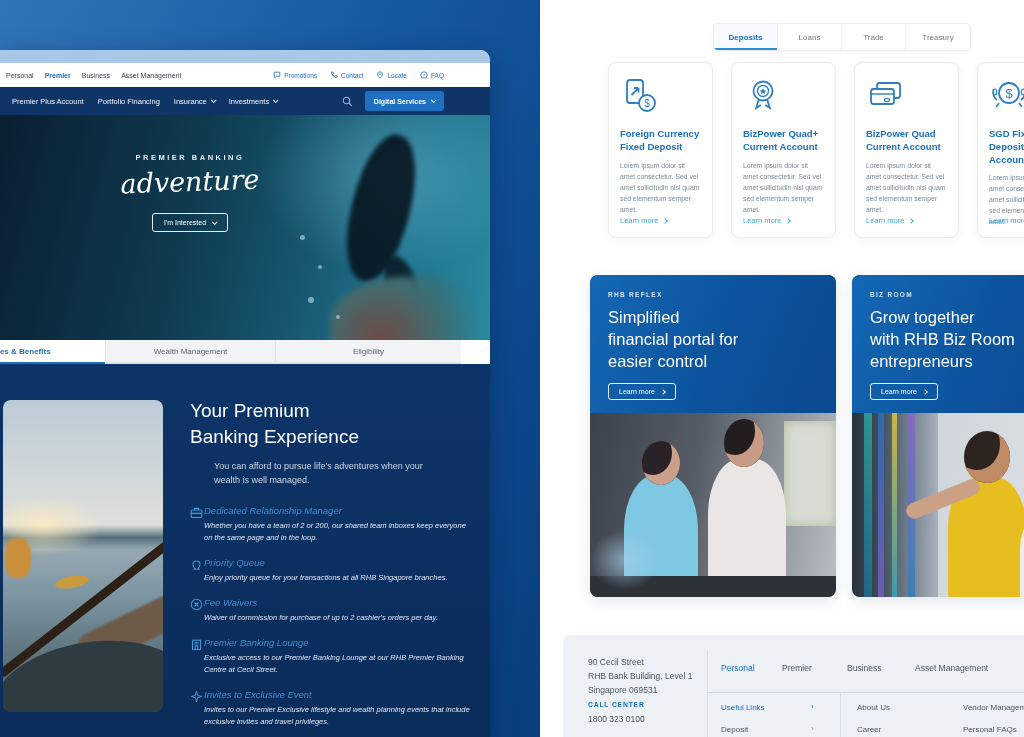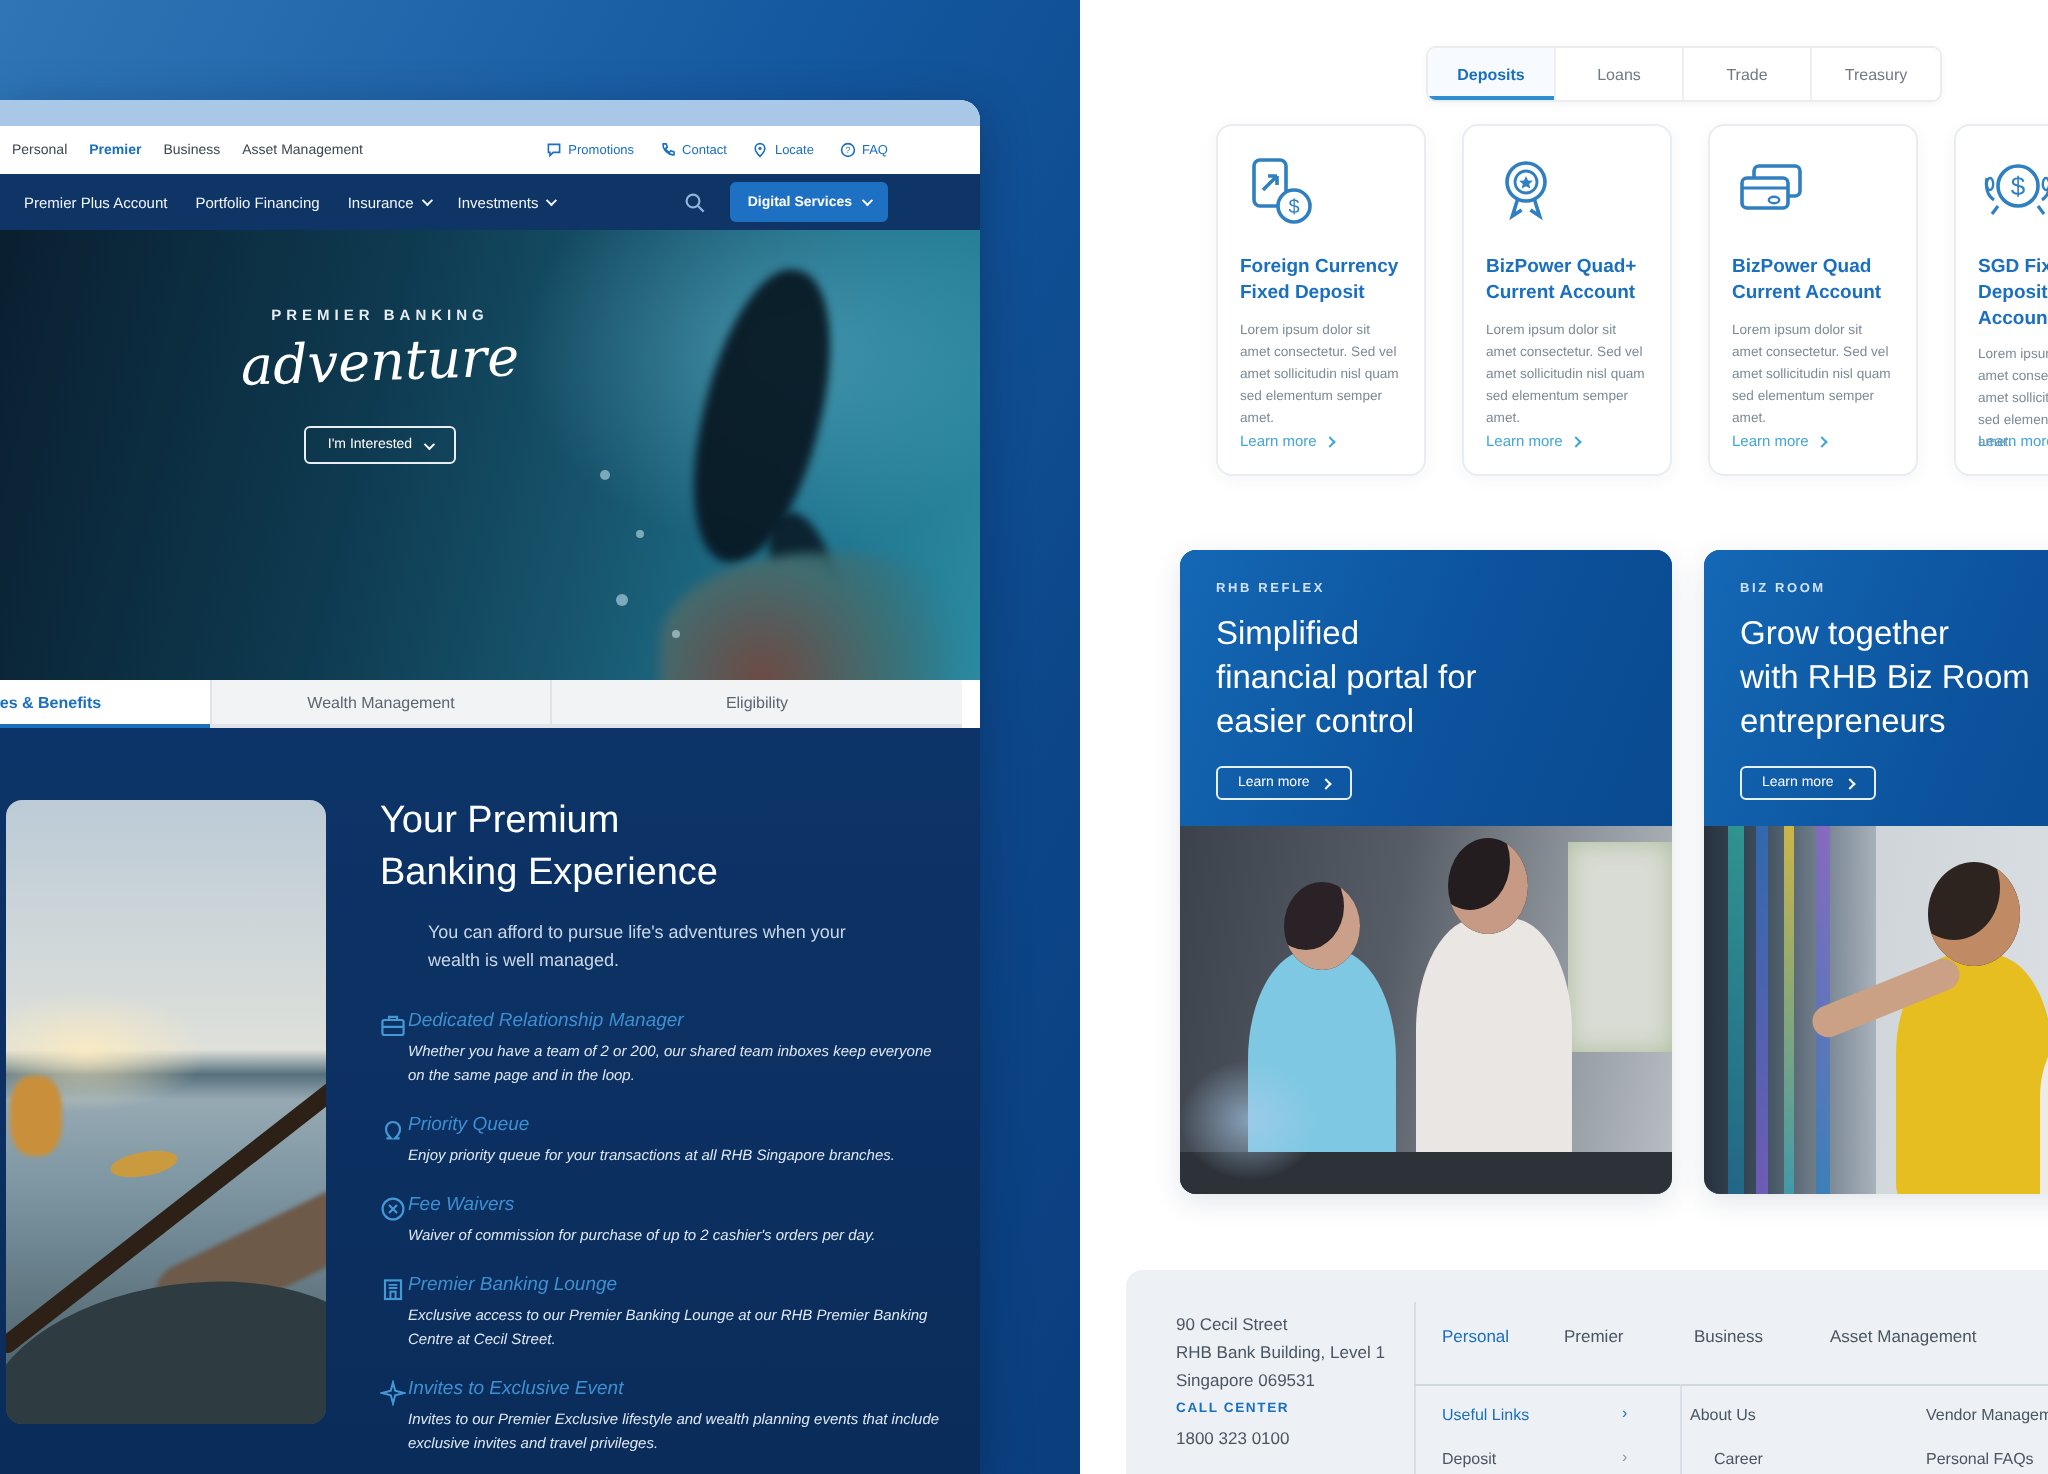--- a/index.html
+++ b/index.html
@@ -50,21 +50,21 @@
   .btn-hero { display:inline-flex; align-items:center; gap:6px; margin-top:16px; border:1px solid #e9eef3;
     border-radius:3px; padding:5px 11px; font-size:7px; color:#fff; }
 
   
   .tabs-left { display:flex; height:24px; }
   .tabl { display:flex; align-items:center; justify-content:center; font-size:8px; background:#f1f3f5;
     color:#5c6670; border-left:1px solid #e0e3e7; border-bottom:2px solid #e0e3e7; }
   .tabl.t1 { width:105px; background:#fff; color:#1a6fbf; font-weight:bold; border-left:none;
     border-bottom:2px solid #1a6fbf; overflow:hidden; justify-content:flex-start; }
   .tabl.t1 span { white-space:nowrap; margin-left:-29px; }
-  .tabl.t2 { width:170px; } .tabl.t3 { width:206px; }
+  .tabl.t2 { width:170px; } .tabl.t3 { width:186px; }
 
   
   .sect { position:relative; height:373px; background:linear-gradient(180deg,#0d3468 0%,#0a2c5a 100%); }
   .kayak { position:absolute; left:3px; top:36px; width:160px; height:312px; border-radius:8px; overflow:hidden;
     background:linear-gradient(180deg,#bccbd7 0%,#dee0da 40%,#55707c 44%,#96a9b3 48%,#7d96a2 62%,#41565f 100%); }
   .kayak .sun { position:absolute; left:-20px; top:96px; width:120px; height:60px;
     background:radial-gradient(closest-side, rgba(255,236,190,.8), rgba(255,236,190,0)); }
   .kayak .paddle { position:absolute; left:-30px; top:190px; width:260px; height:9px; background:#2c2017;
     transform:rotate(-38deg); border-radius:4px; }
   .kayak .blade { position:absolute; left:52px; top:176px; width:34px; height:12px; background:#c99a3e;
@@ -501,20 +501,20 @@
       <span class="fnav active" style="left:158px;">Personal</span>
       <span class="fnav" style="left:219px;">Premier</span>
       <span class="fnav" style="left:284px;">Business</span>
       <span class="fnav" style="left:352px;">Asset Management</span>
 
       <span class="flink accent" style="left:158px;top:68px;">Useful Links</span>
       <span class="fchev" style="left:248px;top:67px;color:#1a6fbf;">›</span>
       <span class="flink" style="left:158px;top:90px;">Deposit</span>
       <span class="fchev" style="left:248px;top:89px;">›</span>
 
-      <span class="flink" style="left:282px;top:68px;">About Us</span>
+      <span class="flink" style="left:294px;top:68px;">About Us</span>
       <span class="flink" style="left:294px;top:90px;">Career</span>
 
       <span class="flink" style="left:400px;top:68px;white-space:nowrap;">Vendor Management</span>
       <span class="flink" style="left:400px;top:90px;white-space:nowrap;">Personal FAQs</span>
     </div>
   </div>
 </div>
 
 </body></html>

